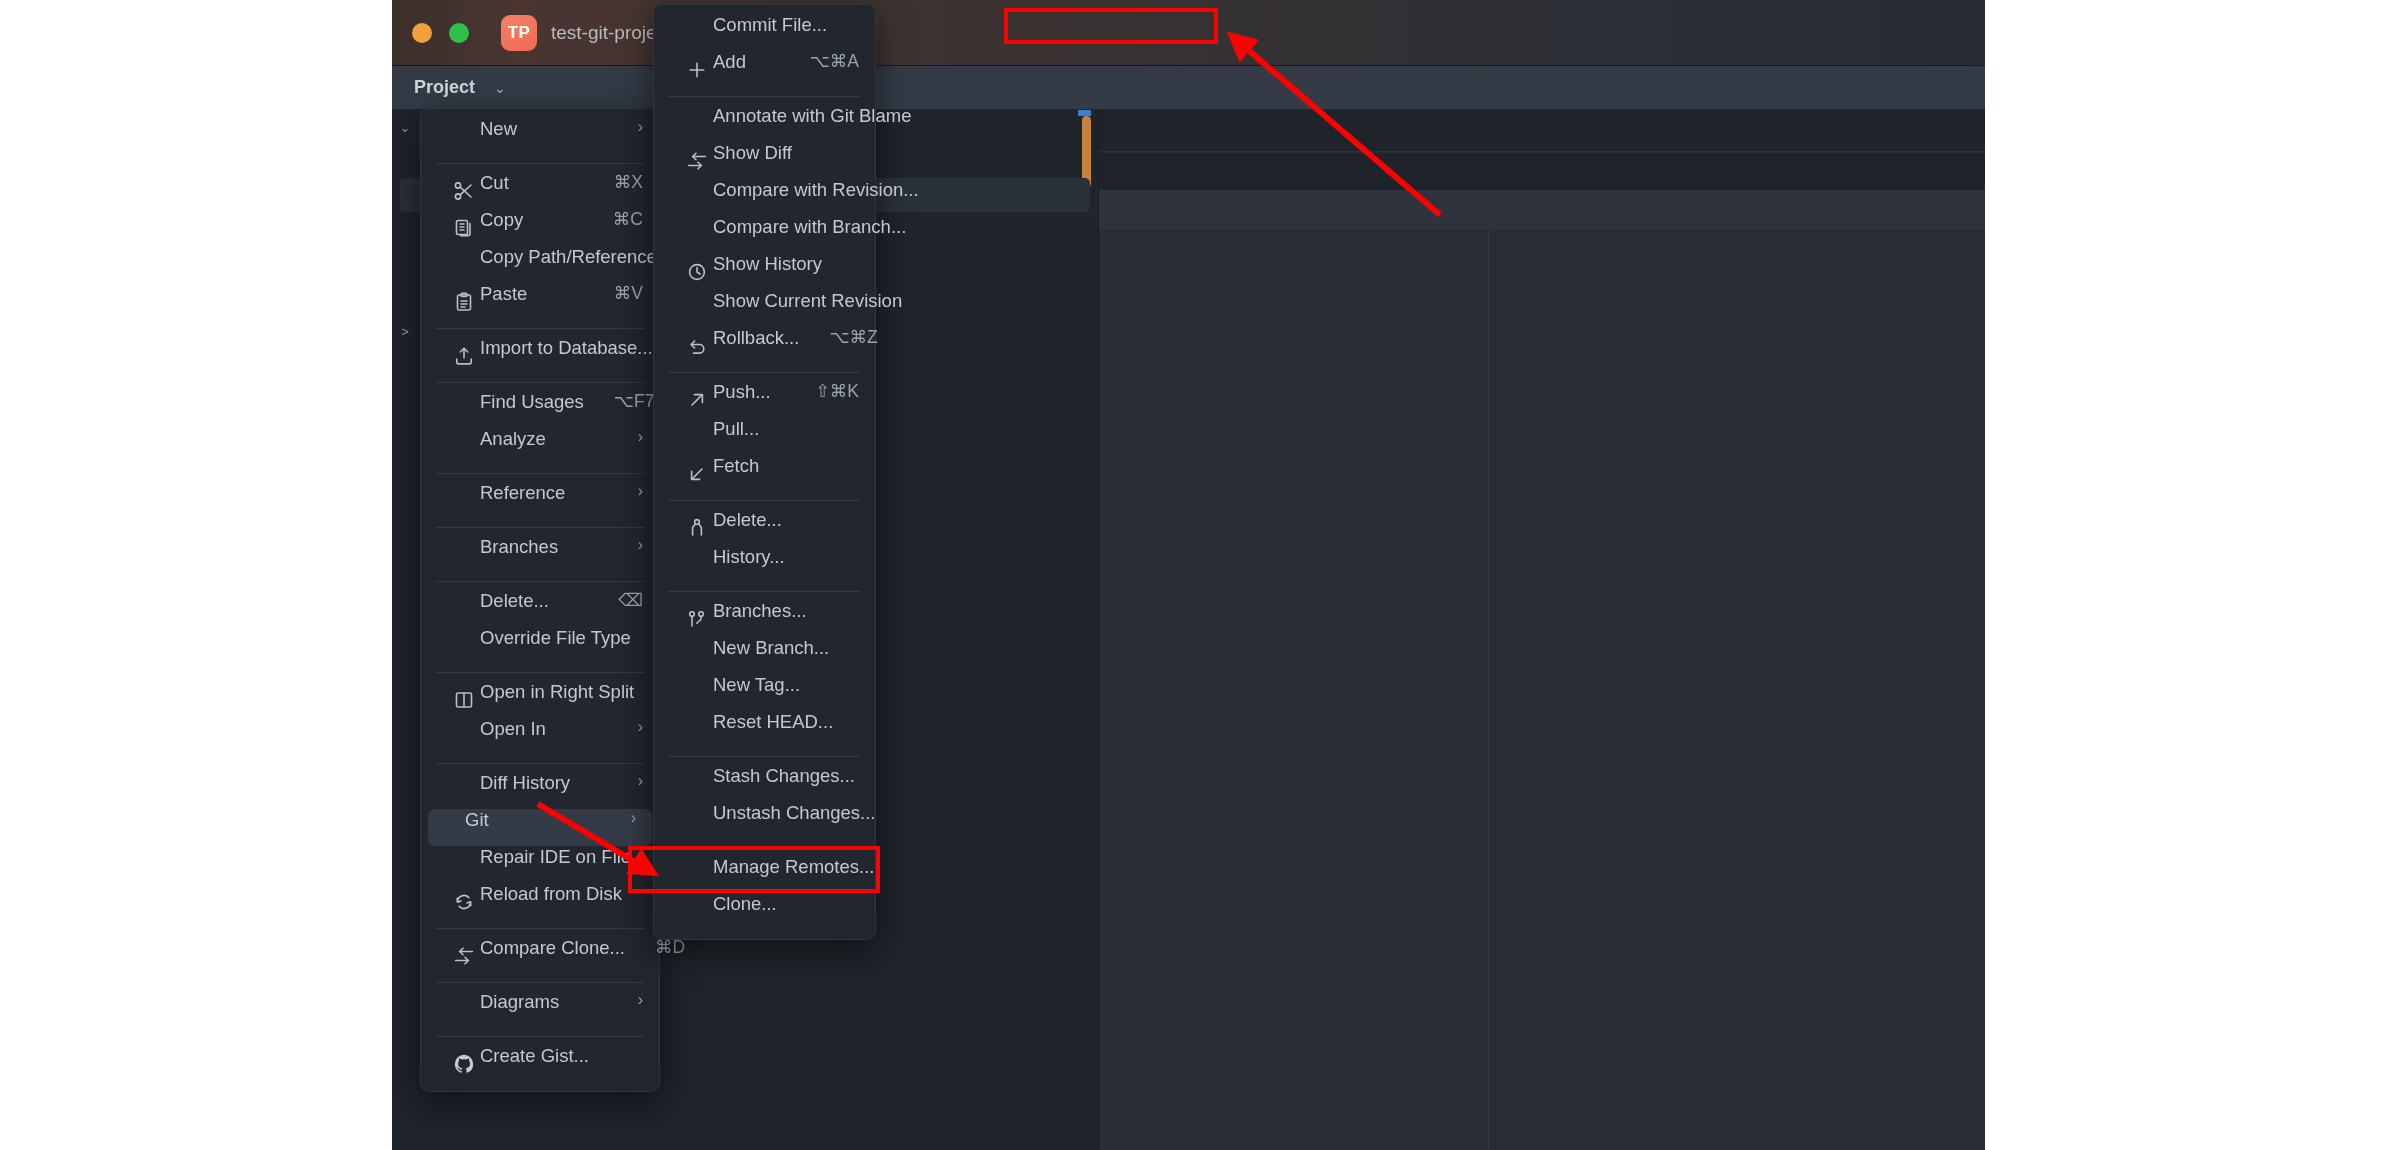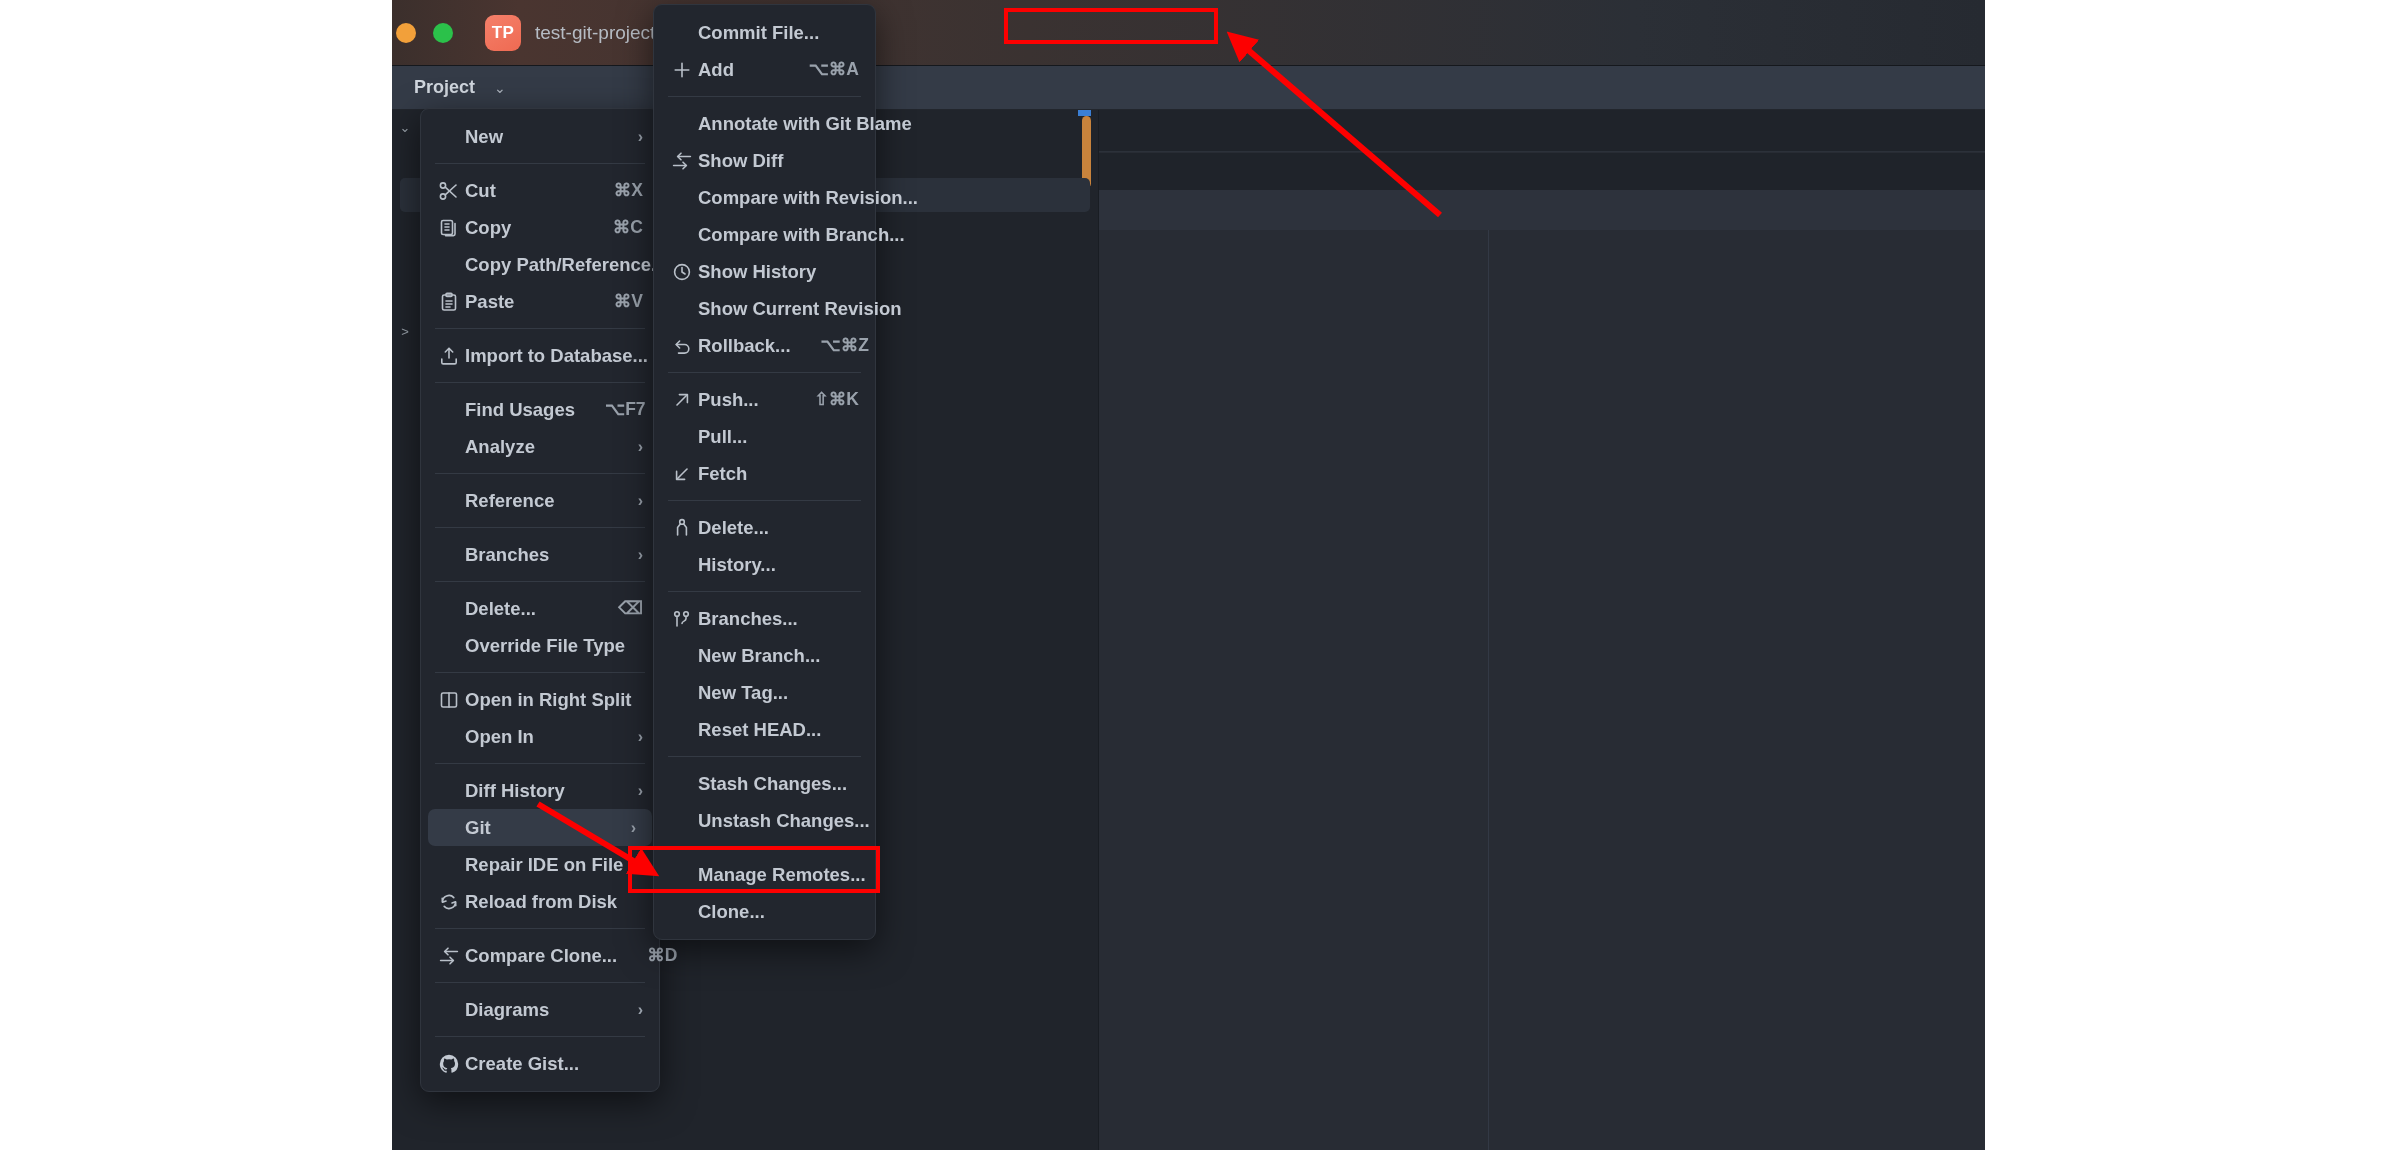--- a/index.html
+++ b/index.html
@@ -10,21 +10,21 @@
 
   
   .window{
     position:absolute; left:392px; top:0; width:1593px; height:1150px;
     background:#1e2228; overflow:hidden;
   }
   .titlebar{
     position:absolute; left:0; top:0; width:100%; height:66px;
     background:linear-gradient(90deg,#3b2f2c 0%,#4a3530 8%,#3a3231 40%,#2b2f36 78%,#262a31 100%);
     border-bottom:1px solid #15181d;
-    display:flex; align-items:center; padding-left:12px; gap:0;
+    display:flex; align-items:center; padding-left:28px; gap:0;
   }
   .traffic{ display:flex; align-items:center; gap:17px; margin-left:-8px; }
   .dot{ width:20px; height:20px; border-radius:50%; }
   .dot.yellow{ background:#f2a03a; }
   .dot.green{ background:#2bc14a; }
 
   .projbadge{
     width:36px; height:36px; border-radius:9px;
     background:linear-gradient(150deg,#f4806a,#ef6a52);
     color:#fff; font-size:17px; font-weight:700; letter-spacing:.3px;
@@ -82,22 +82,22 @@
     position:absolute; right:7px; top:0px; width:13px; height:6px; background:#3b7fd4;
   }
 
   
   .menu{
     position:absolute; background:#22262e; border:1px solid #30353e;
     border-radius:9px; box-shadow:0 10px 34px rgba(0,0,0,.55);
     padding:9px 0;
   }
   .mitem{
-    position:relative; display:flex; align-items:center; height:37px;
-    padding:0 16px 0 12px; color:#c3c9d2; font-size:18.5px; white-space:nowrap;font-weight:bold;
+    position:relative; display:flex; height:37px;
+    padding:0 16px 0 27px; color:#c3c9d2; font-size:18.5px; white-space:nowrap;
   }
   .mitem.hl{ background:#343b47; border-radius:7px; margin:0 7px; padding-left:5px; }
   .mic{ width:32px; flex:none; display:flex; align-items:center; justify-content:center; }
   .mtxt{ flex:1 1 auto; }
   .macc{ color:#9aa2ac; font-size:17.5px; margin-left:30px; }
   .marrow{ color:#9aa2ac; font-size:16px; margin-left:30px; }
   .msep{ height:1px; background:#343a44; margin:8px 14px; }
 
   #ctxmenu{ left:28px; top:108px; width:240px; }
   #gitmenu{ left:261px; top:4px;  width:223px; }

